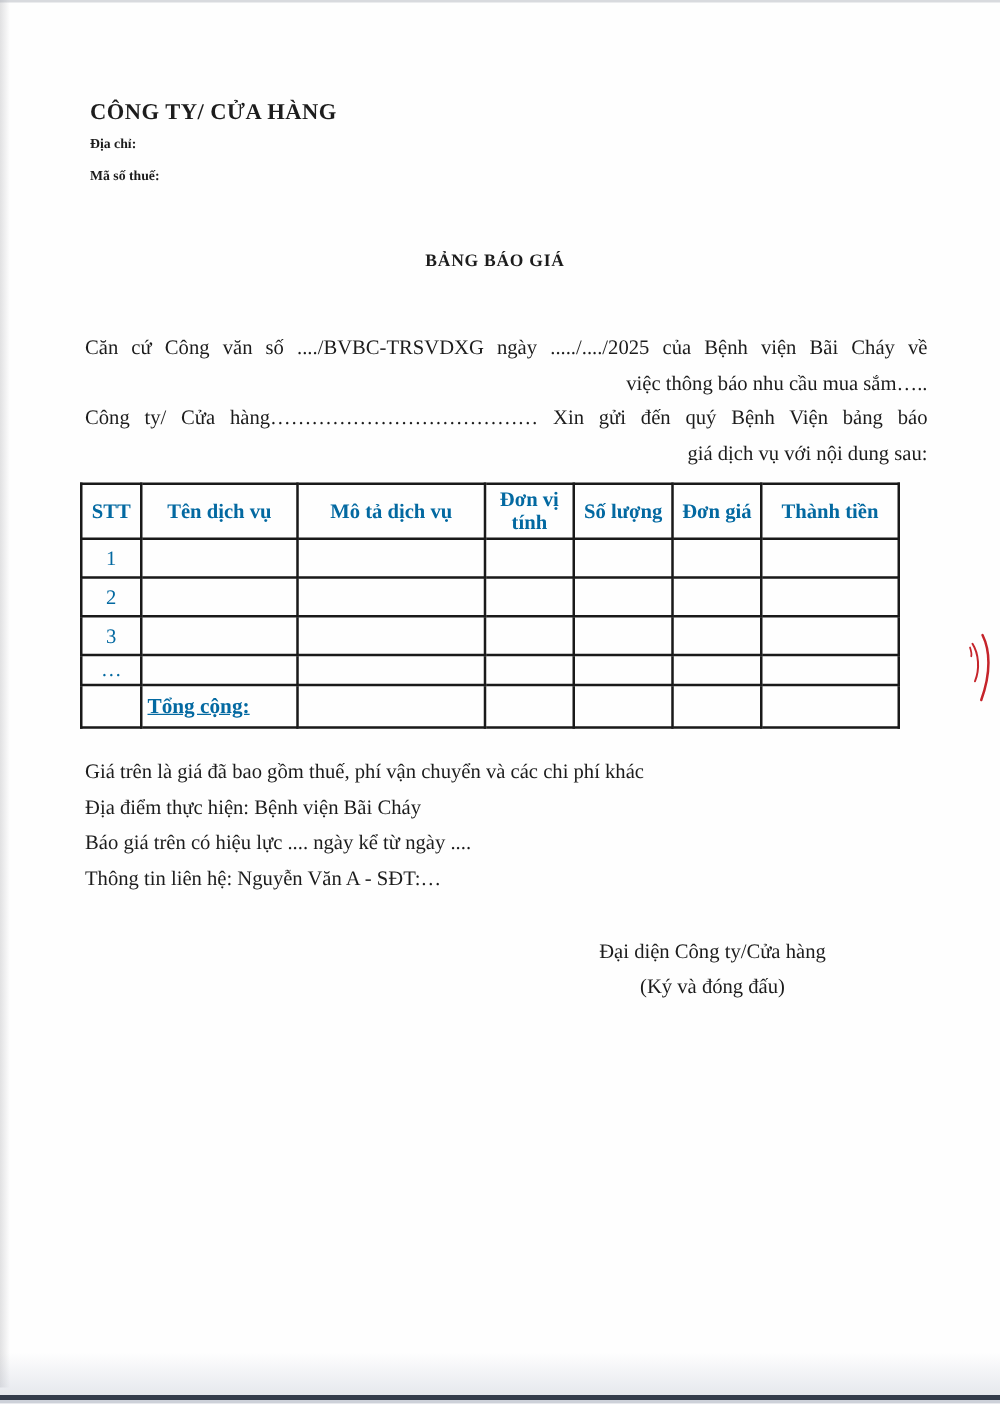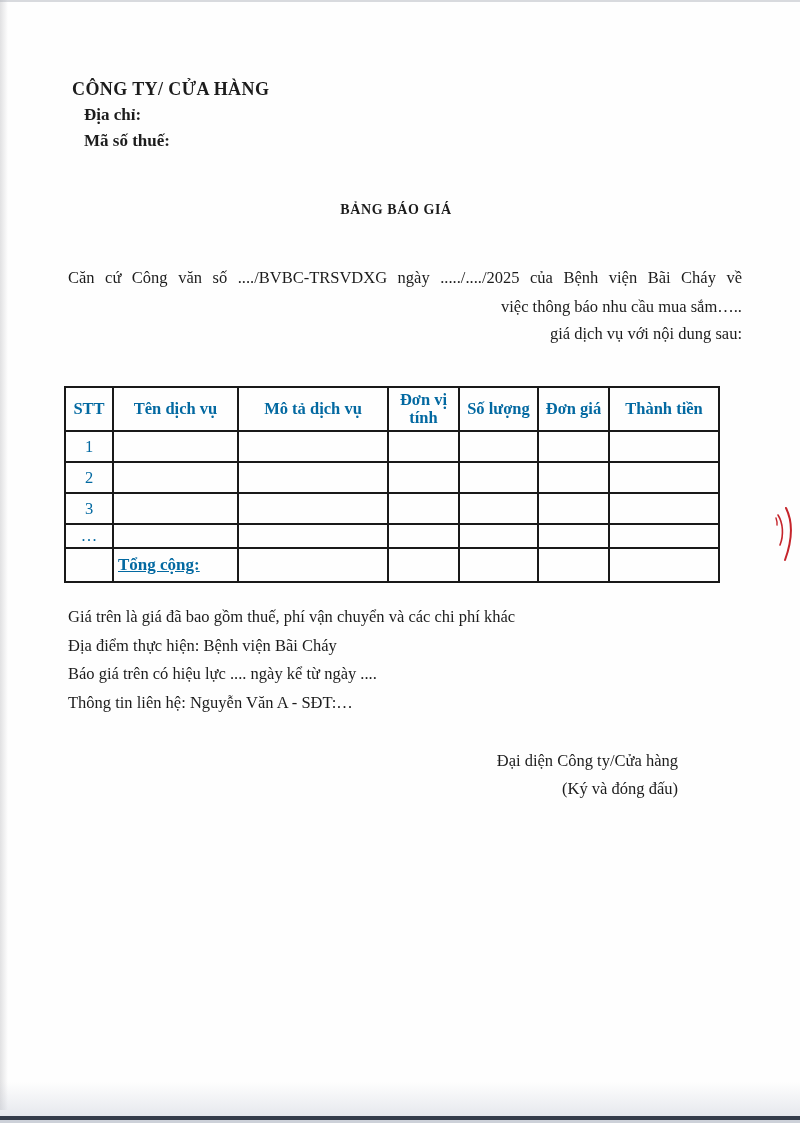--- a/index.html
+++ b/index.html
@@ -14,21 +14,21 @@
     background:linear-gradient(to right, rgba(150,150,155,0.28), rgba(150,150,155,0)); }
   .top-edge { position:absolute; left:0; top:0; width:800px; height:2px; background:rgba(170,175,185,0.45); }
   .bottom-shadow { position:absolute; left:0; top:1082px; width:800px; height:34px;
     background:linear-gradient(to bottom, rgba(190,196,210,0), rgba(190,196,210,0.38)); }
   .bottom-edge { position:absolute; left:0; top:1116px; width:800px; height:4px; background:#343c4b; }
   .bottom-under { position:absolute; left:0; top:1120px; width:800px; height:3px; background:#cdd1d9; }
 
   
   .company { position:absolute; left:72px; top:76px; }
   .company-name { font-size:18px; font-weight:bold; letter-spacing:0.4px; line-height:26px; }
-  .company-line { font-size:17px; font-weight:bold; line-height:26px;margin-left:12px; }
+  .company-line { font-size:11px; font-weight:bold; line-height:26px; }
 
   .doc-title { position:absolute; left:0; top:202px; width:792px; text-align:center;
     font-size:14px; font-weight:bold; letter-spacing:0.6px; }
 
   .recipient { position:absolute; left:71px; top:229px; font-size:17px; font-weight:bold; }
 
   .para { position:absolute; left:68px; width:674px; font-size:16.5px; line-height:29px; }
   .para-1 { top:263px; }
   .para-2 { top:319px; }
   .jline { text-align:justify; text-align-last:justify; }
@@ -39,21 +39,21 @@
     table-layout:fixed; width:654px; font-size:16.5px; color:#0369a1; }
   .qtable th, .qtable td { border:2px solid #191919; padding:0 4px; vertical-align:middle; }
   .qtable th { font-weight:bold; text-align:center; line-height:1.12; font-size:16.5px; }
   .qtable td.center { text-align:center; }
   .total-label { font-weight:bold; text-decoration:underline; font-size:17px; padding-left:8px;border-radius:17px; }
 
   
   .notes { position:absolute; left:68px; top:603px; width:680px; font-size:16.5px; line-height:28.6px; }
 
   
-  .signature { position:absolute; left:462px; top:747px; width:216px; text-align:right;
+  .signature { position:absolute; left:462px; top:747px; width:216px; text-align:center;
     font-size:16.5px; line-height:28px; }
 
   .red-mark { position:absolute; left:770px; top:502px; }
 </style>
 </head>
 <body>
 
 <div class="page">
 
   <div class="left-shadow"></div>
@@ -67,20 +67,21 @@
 
   <div class="doc-title">BẢNG BÁO GIÁ</div>
 
 
   <div class="para para-1">
     <div class="jline">Căn cứ Công văn số ..../BVBC-TRSVDXG ngày ...../..../2025 của Bệnh viện Bãi Cháy về</div>
     <div class="nline">việc thông báo nhu cầu mua sắm…..</div>
   </div>
 
   <div class="para para-2">
+    <div class="jline">Công ty/ Cửa hàng………………………………… Xin gửi đến quý Bệnh Viện bảng báo</div>
     <div class="nline">giá dịch vụ với nội dung sau:</div>
   </div>
 
   <table class="qtable">
     <colgroup>
       <col style="width:48px">
         <col style="width:125px">
         <col style="width:150px">
       <col style="width:71px">
         <col style="width:79px">

